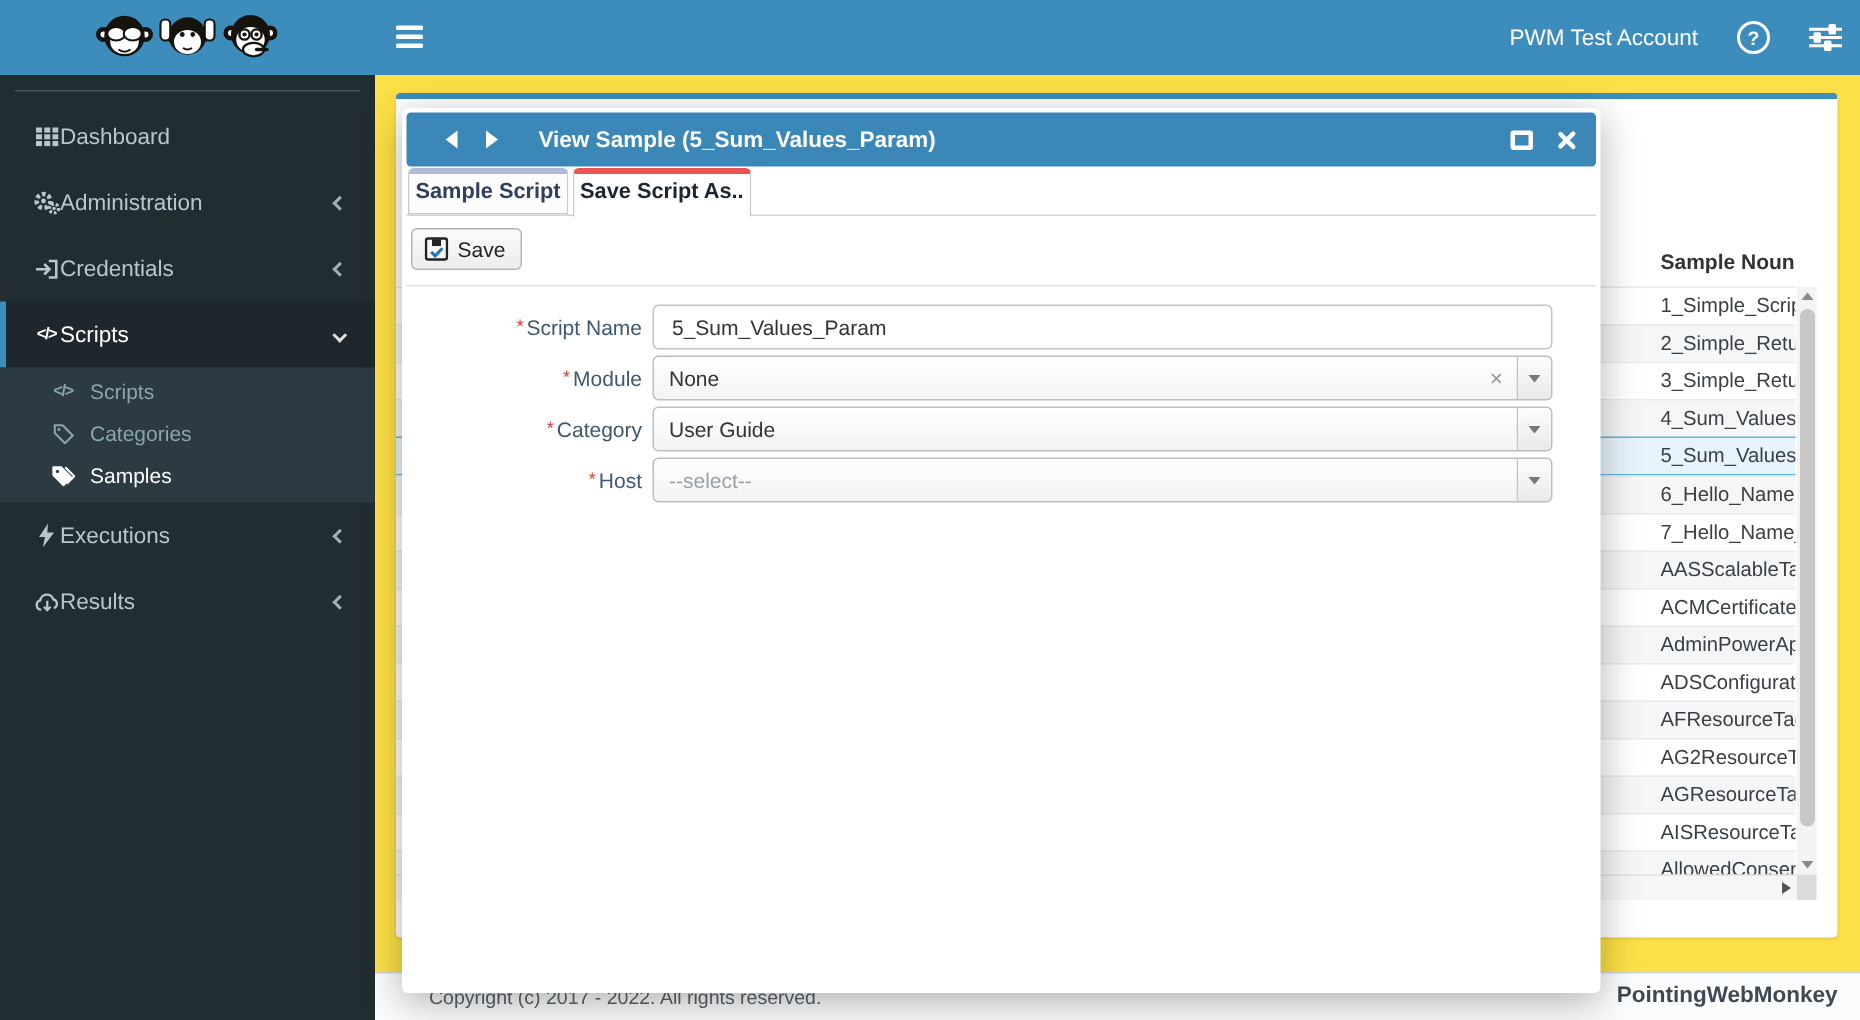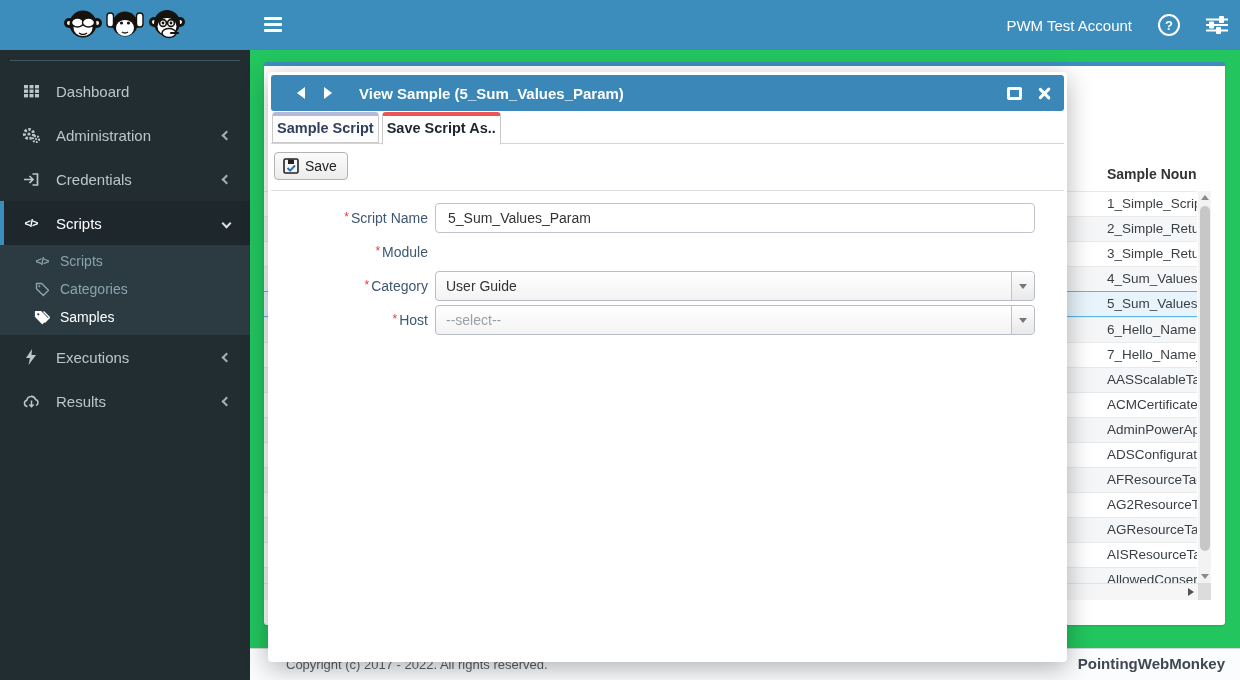--- a/index.html
+++ b/index.html
@@ -1,34 +1,34 @@
 <!DOCTYPE html>
 <html><head>
 <meta charset="utf-8">
 <style>
   * { box-sizing: border-box; }
   html,body { margin:0; padding:0; overflow:hidden; }
   body { font-family:"Liberation Sans","DejaVu Sans",sans-serif; }
-  #app { position:relative; width:1240px; height:680px; background:#22c55e; overflow:hidden; }
+  #app { position:relative; width:1240px; height:680px; background:#fde047; overflow:hidden; }
 
   
   .logo-area { position:absolute; left:0; top:0; width:250px; height:50px; background:#3c8dbc;
     display:flex; align-items:center; justify-content:center; gap:2px; z-index:30; }
   .navbar { position:absolute; left:250px; top:0; right:0; height:50px; background:#3c8dbc; z-index:30; }
   .hamburger { position:absolute; left:14px; top:17px; width:18px; height:16px; cursor:pointer; }
   .hamburger span { display:block; height:3px; background:#fff; margin-bottom:3px; border-radius:1px; }
   .nav-right { position:absolute; right:12px; top:0; height:50px; display:flex; align-items:center; gap:26px; }
   .account { color:#fff; font-size:15px; }
   .help-circle { width:22px; height:22px; border:2px solid #fff; border-radius:50%static; border-radius:50%;
     color:#fff; font-weight:bold; font-size:13px; display:flex; align-items:center; justify-content:center; }
 
   
   .sidebar { position:absolute; left:0; top:50px; width:250px; height:630px; background:#222d32; z-index:25; }
   .menu-sep { border-top:1px solid #47565e; margin:10px 10px 8px; }
-  .mitem { height:44px; display:flex; align-items:center; gap:16px; padding:0 20px 0 22px;
+  .mitem { height:44px; display:flex; align-items:center; gap:0; padding:0 20px 0 22px;
     color:#b8c7ce; font-size:15px; cursor:pointer; }
   .mitem .micon { width:18px; display:flex; justify-content:center; color:#b8c7ce; }
   .mitem.active { background:#1e282c; color:#fff; border-left:4px solid #3c8dbc; padding-left:18px; }
   .mitem.active .micon { color:#fff; }
   .chev { width:7px; height:7px; border-right:2px solid currentColor; border-bottom:2px solid currentColor;
     display:inline-block; margin-left:auto; opacity:.85; }
   .chev.left { transform:rotate(135deg); }
   .chev.down { transform:rotate(45deg); }
   .submenu { background:#2c3b41; padding:2px 0 4px; }
   .sitem { height:28px; display:flex; align-items:center; gap:10px; padding-left:34px;
@@ -360,20 +360,29 @@
 
     <div class="dlg-form">
       <div class="frow">
         <div class="flabel"><span class="req">*</span><span>Script Name</span></div>
         <div class="fctrl">
           <input class="txt-input" type="text" value="5_Sum_Values_Param" style="">
         </div>
       </div>
       <div class="frow">
         <div class="flabel"><span class="req">*</span><span>Module</span></div>
+        <div class="fctrl">
+          <div class="sel">
+            <span>None</span>
+            <span class="sel-clear">×</span>
+            <span class="sel-arrow-box">
+                <span class="caret-down"></span>
+              </span>
+          </div>
+        </div>
       </div>
       <div class="frow">
         <div class="flabel"><span class="req">*</span><span>Category</span></div>
         <div class="fctrl">
           <div class="sel">
             <span>User Guide</span>
             <span class="sel-arrow-box">
                 <span class="caret-down"></span>
               </span>
           </div>

